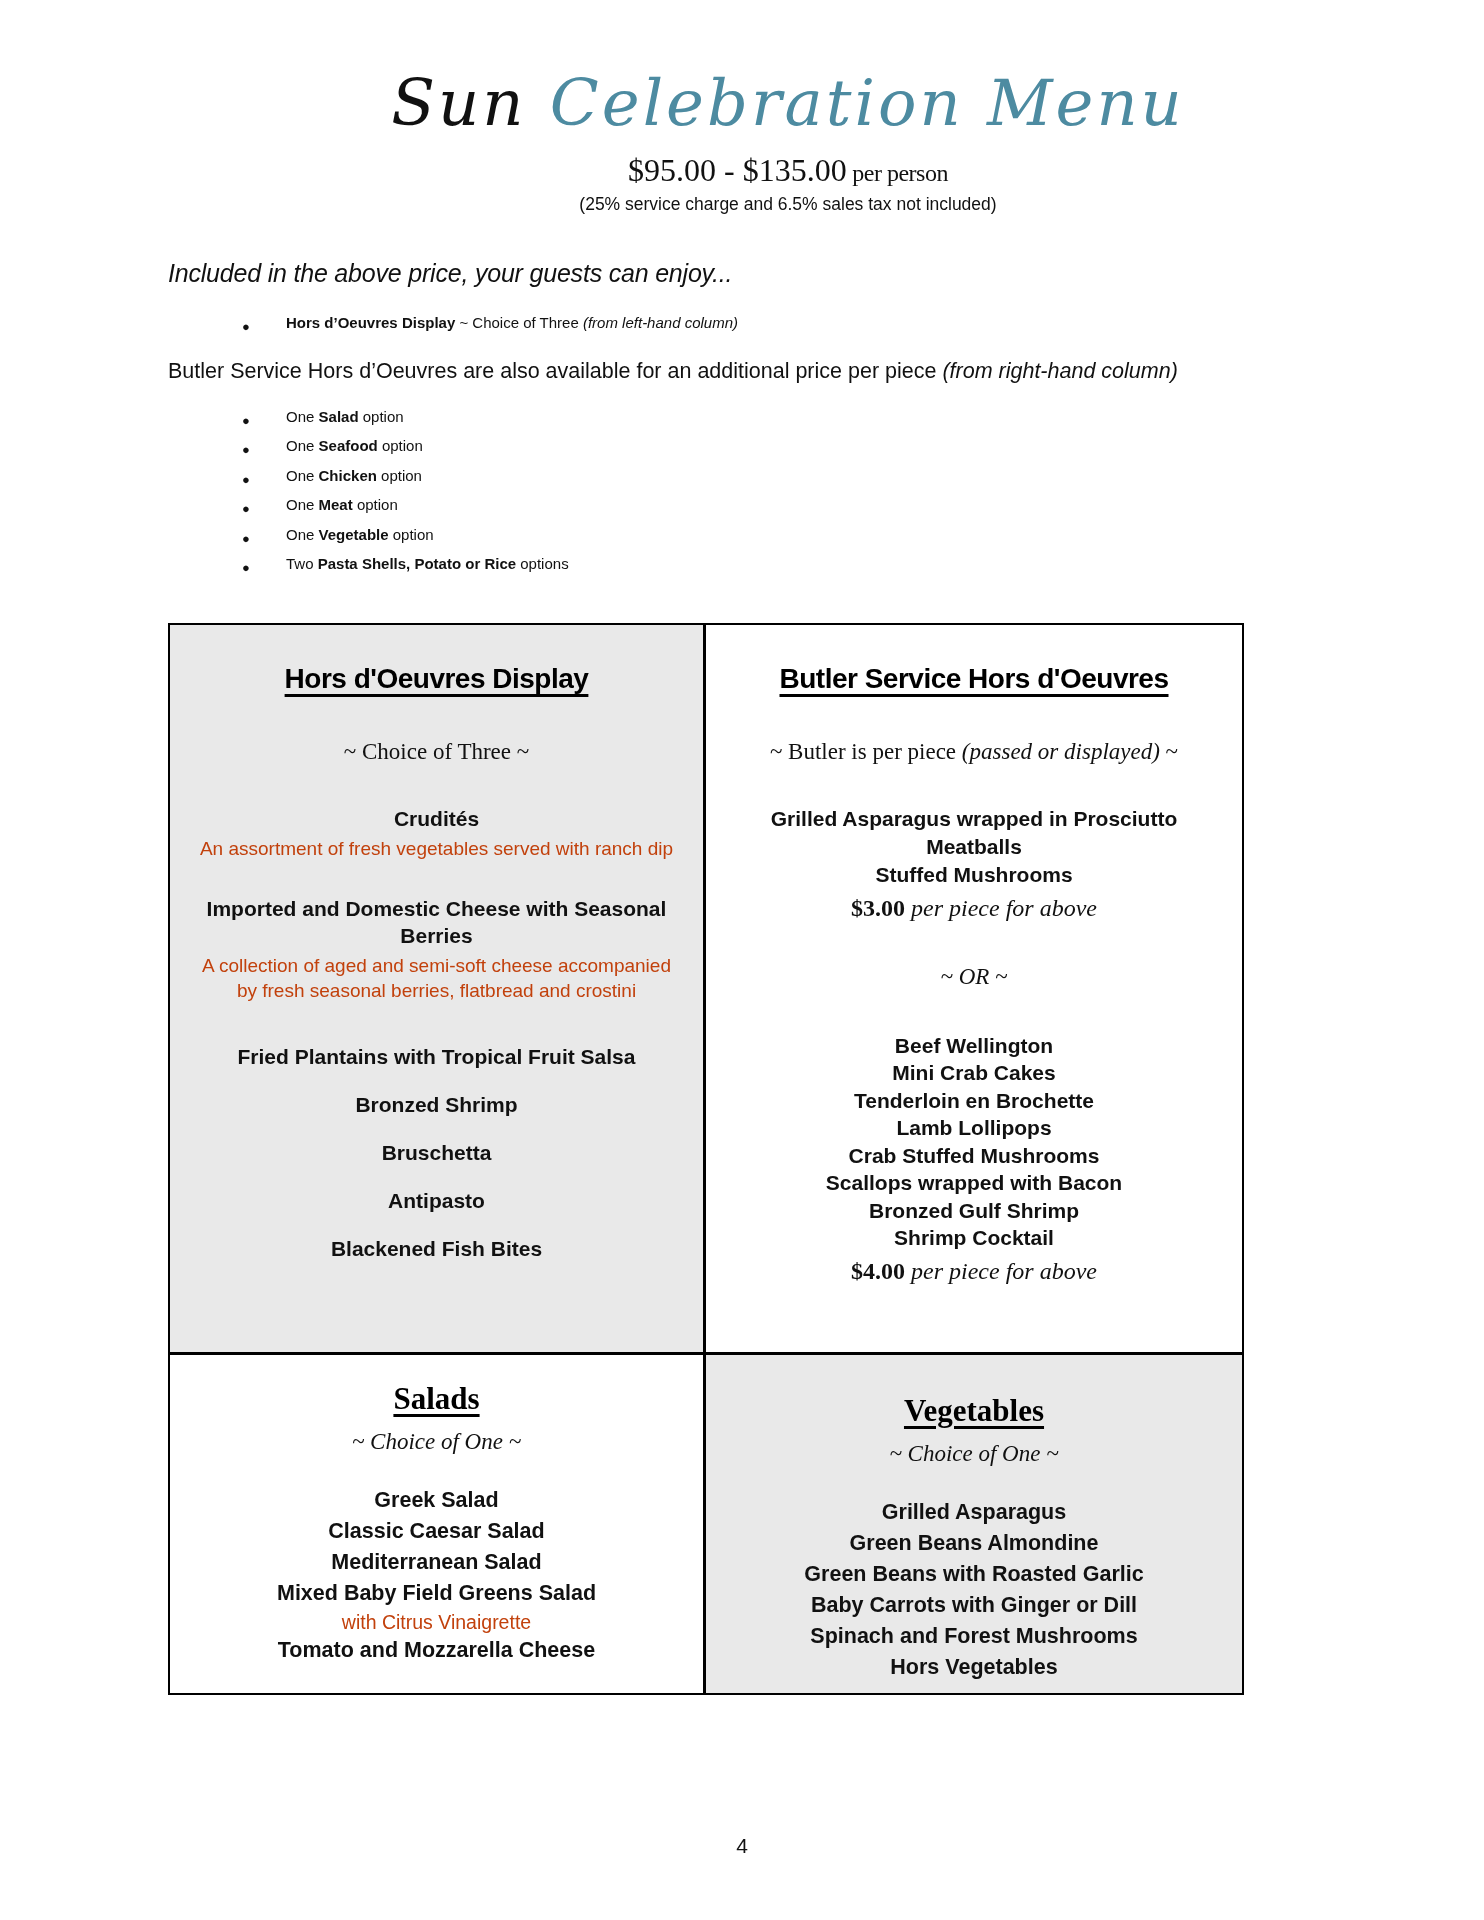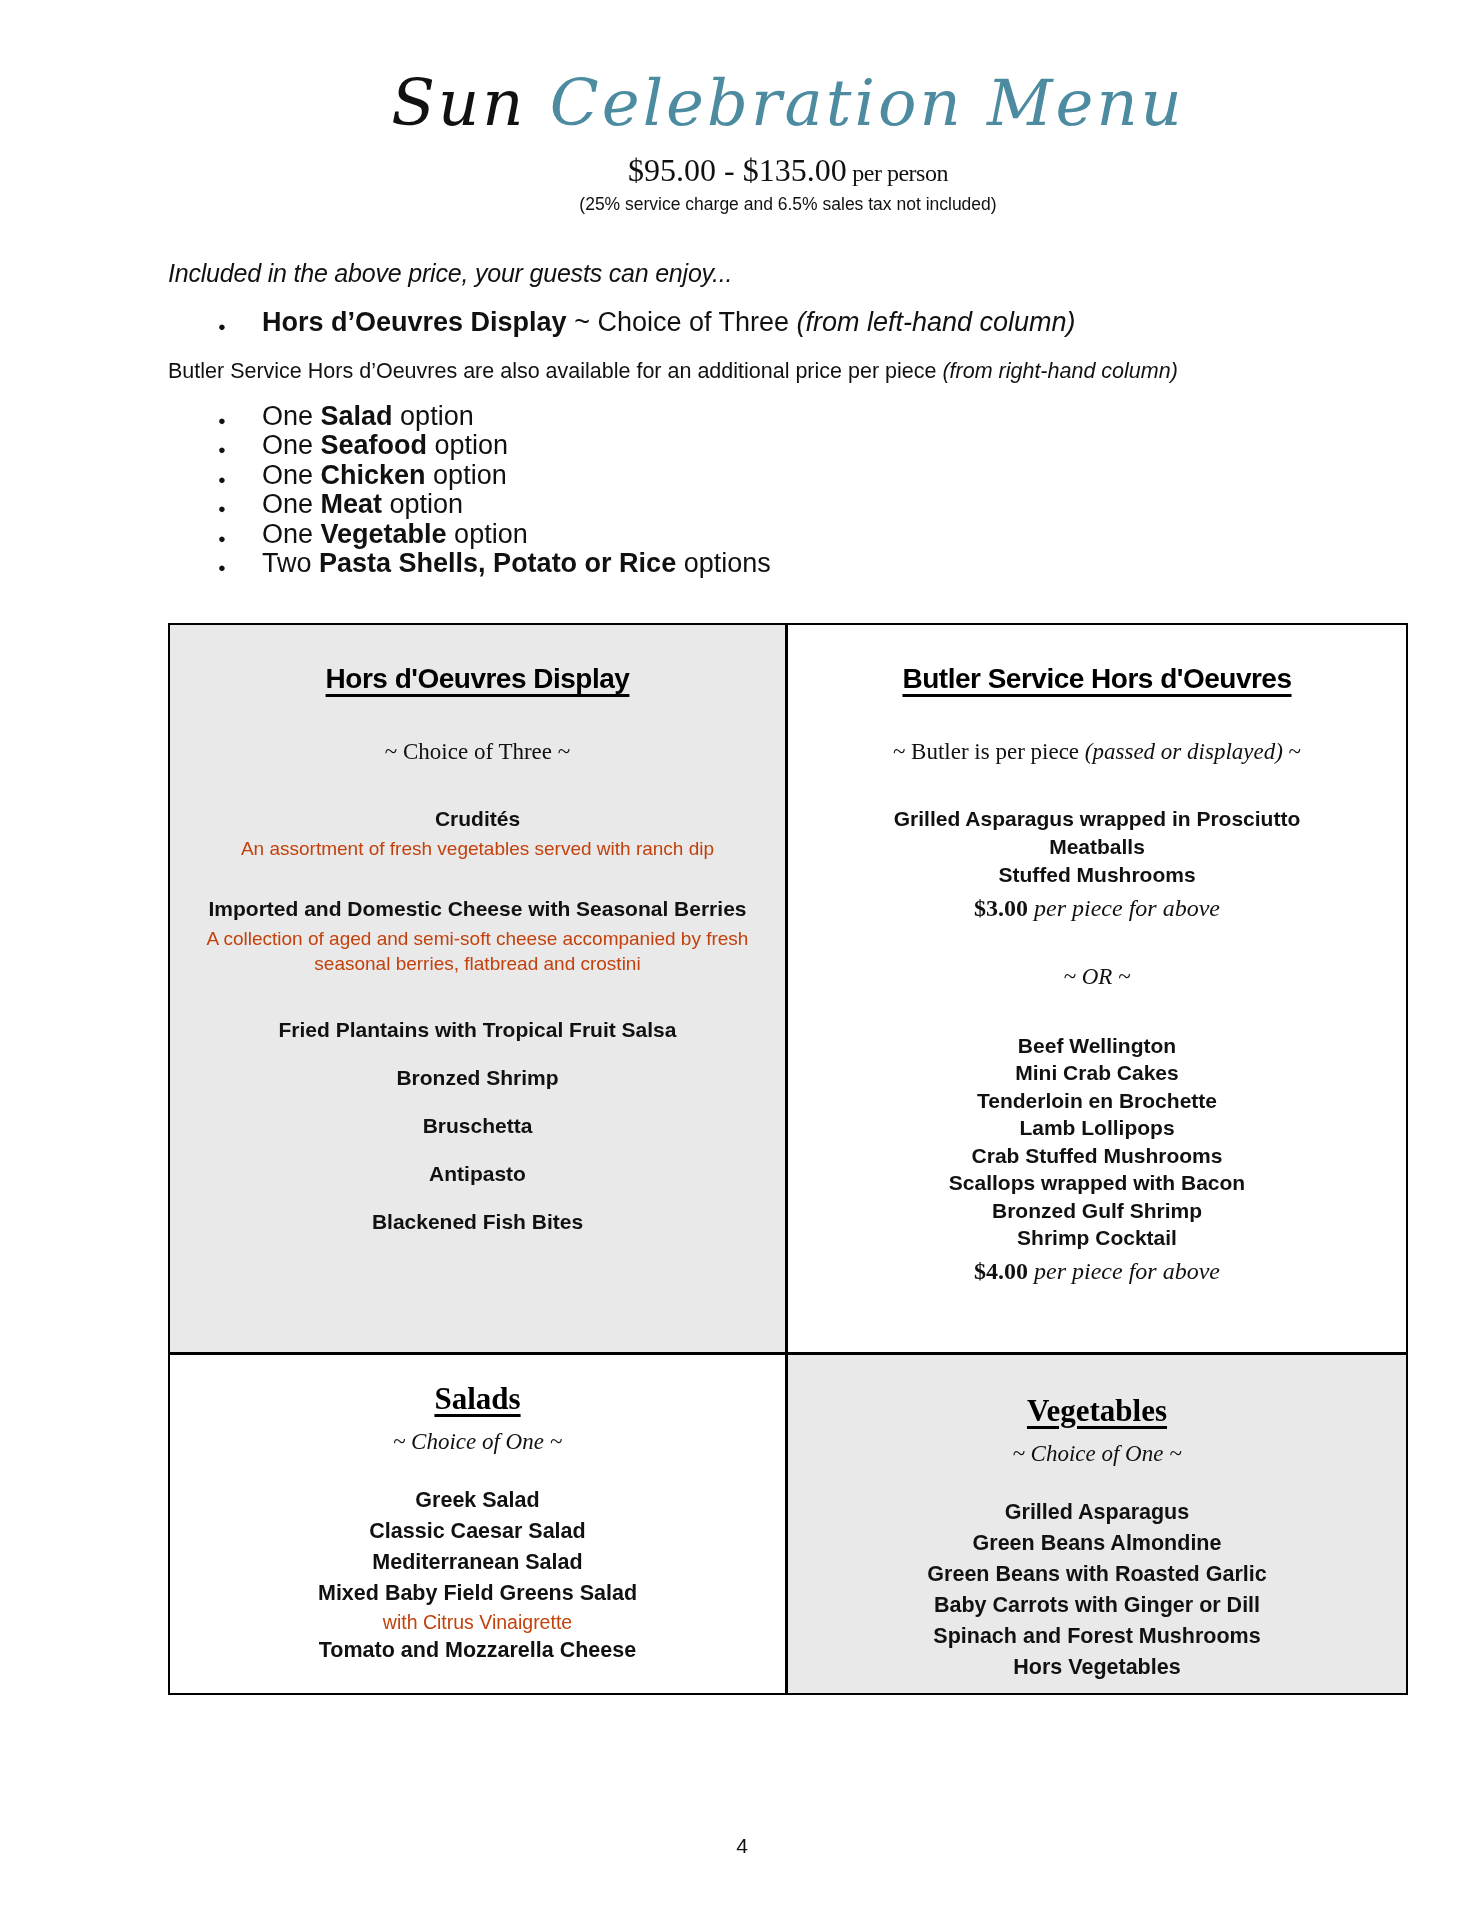--- a/index.html
+++ b/index.html
@@ -28,31 +28,31 @@
 
   .tax-note { text-align:center; margin-top:5px; font-size:17.5px; color:#111; }
 
   
   .intro {
     margin-top:44px; font-style:italic; font-size:25px;
     letter-spacing:-0.2px; color:#111;
   }
   ul.bullets { list-style:none; margin:16px 0 0; padding:0 0 0 94px; }
   ul.bullets.first { margin-top:20px; }
-  li.bullet { position:relative; font-size:27px; line-height:29.5px; color:#111; }
+  li.bullet { position:relative; font-size:15px; line-height:29.5px; color:#111;margin-left:24px; }
   li.bullet::before {
     content:"●"; position:absolute; left:-44px; top:4px; font-size:13px; color:#111;
   }
   .b { font-weight:700; }
   .it { font-style:italic; }
   .butler-note { margin-top:19px; font-size:21.5px; line-height:29px; color:#111; }
 
   
   .menu-table {
-    margin-top:44px; width:1240px;
+    margin-top:44px; width:1076px;
     border:2px solid #000;
     display:grid; grid-template-columns:1fr 1fr; grid-template-rows:730px 338px;
   }
   .cell { text-align:center; padding:38px 28px 24px; }
   .cell.tl { background:#e9e9e9; border-right:3px solid #000; border-bottom:3px solid #000; }
   .cell.tr { background:#ffffff; border-bottom:3px solid #000; }
   .cell.bl { background:#ffffff; border-right:3px solid #000; padding-top:26px; }
   .cell.br { background:#e9e9e9; }
 
   .cell-title-sans {

